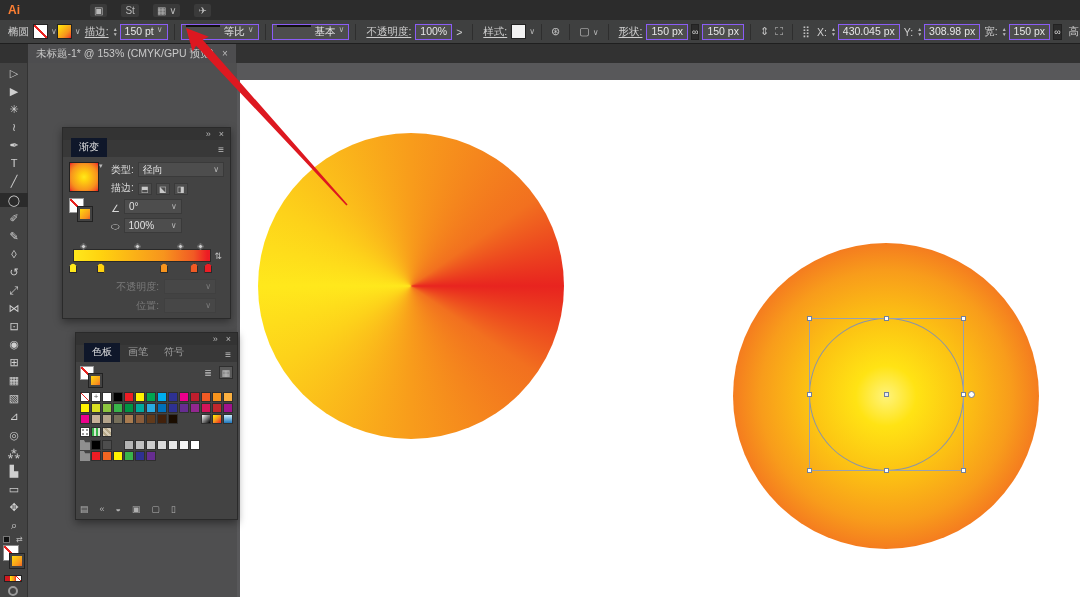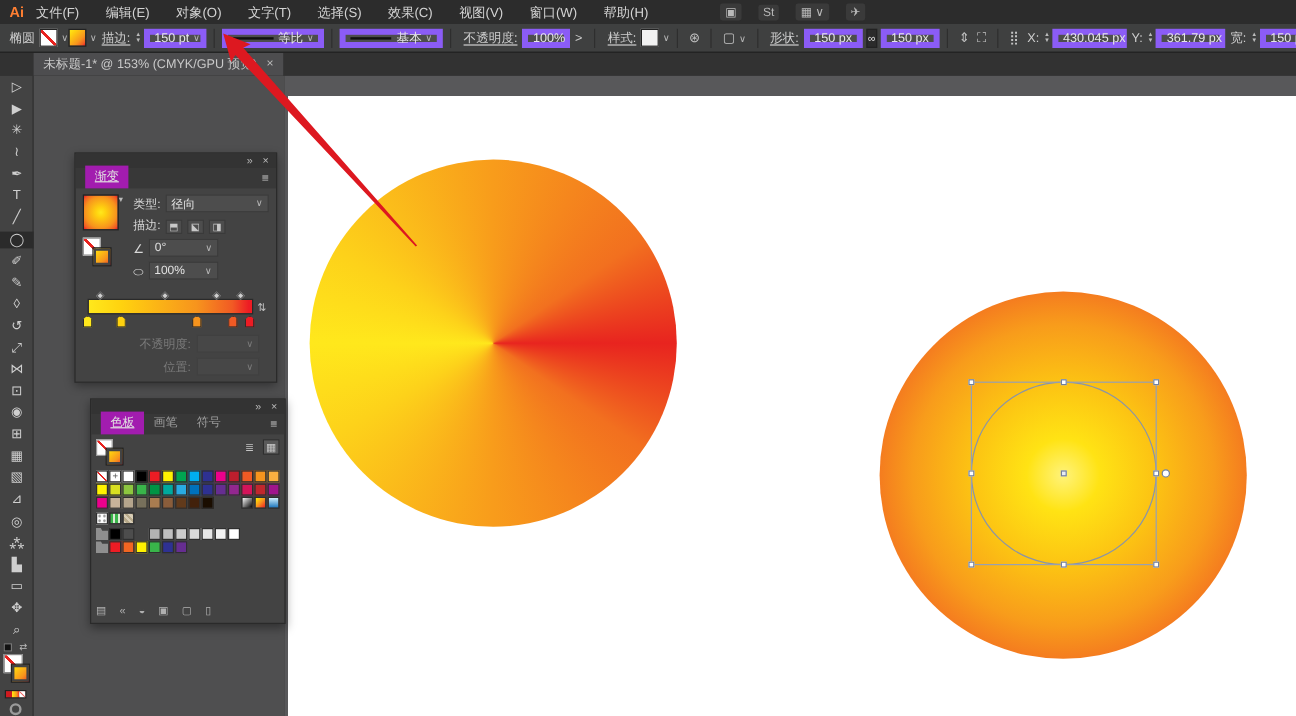--- a/index.html
+++ b/index.html
@@ -14,21 +14,21 @@
   #menu-items span { cursor:default; }
   #menu-right { display:flex; gap:14px; margin-left:60px; align-items:center; color:#b9b9b9; font-size:10px; }
   #menu-right .mi { background:#3a3a3a; padding:1px 4px; border-radius:2px; }
 
   
   #controlbar { position:absolute; left:0; top:20px; width:1080px; height:24px; background:#3f4040;
     border-bottom:1px solid #1f1f1f; display:flex; align-items:center; font-size:10.5px; z-index:20; }
   .cb-sep { width:1px; height:16px; background:#2e2e2e; margin:0 6px; flex:none; }
   .cb-label { color:#cfcfcf; text-decoration:underline; text-underline-offset:2px; margin:0 4px; white-space:nowrap; }
   .cb-plain { color:#cfcfcf; margin:0 4px; white-space:nowrap; }
-  .field { background:#4d4d4d; border:5px solid #8b5cf6; height:16px; display:flex; align-items:center;
+  .field { background:#4d4d4d; border:1px solid #8b5cf6; height:16px; display:flex; align-items:flex-start;
     padding:0 4px; color:#e6e6e6; white-space:nowrap; }
   .chev { color:#b5b5b5; font-size:8px; margin-left:3px; }
   .stepper { display:flex; flex-direction:column; justify-content:center; font-size:5px; line-height:5px;
     color:#bbb; margin-right:2px; }
   .swatch-box { width:15px; height:15px; border:1px solid #222; flex:none; }
   .none-fill { background:
     linear-gradient(to top right, rgba(0,0,0,0) 44%, #e8231f 44%, #e8231f 56%, rgba(0,0,0,0) 56%), #fff; }
   .pressed { background:#2b2b2b; border:1px solid #222; color:#ddd; height:16px; width:18px;
     display:flex; align-items:center; justify-content:center; font-size:9px; }
   .mini-line { width:34px; height:2px; background:#111; margin-right:4px; }
@@ -65,21 +65,21 @@
   #tb-mode { position:absolute; left:8px; top:51px; width:10px; height:10px; border-radius:50%;
     border:2px solid #9a9a9a; }
 
   
   .panel { position:absolute; background:#434343; border:1px solid #2a2a2a; box-shadow:0 3px 8px rgba(0,0,0,.4);
     z-index:12; font-size:10px; }
   .p-header { height:12px; background:#333; display:flex; justify-content:flex-end; align-items:center;
     gap:8px; padding:0 6px; color:#b5b5b5; font-size:9px; }
   .p-tabs { height:17px; background:#383838; display:flex; align-items:flex-end; padding-left:8px; }
   .p-tab { padding:2px 8px 3px; color:#9f9f9f; }
-  .p-tab.active { background:#a21caf; color:#e2e2e2;text-decoration:underline; }
+  .p-tab.active { background:#0f172a; color:#e2e2e2; }
   .p-menu { margin-left:auto; margin-right:6px; color:#c0c0c0; font-size:10px; padding-bottom:2px; }
   .drop { background:#4d4d4d; border:1px solid #3a3a3a; height:15px; display:flex; align-items:center;
     padding:0 4px; color:#e2e2e2; }
   .drop .chev { margin-left:auto; }
   .dim { color:#7b7b7b; }
   .drop.disabled { background:#474747; border-color:#404040; color:#7b7b7b; }
 
   
   #gradient-panel { left:62px; top:127px; width:169px; height:192px; }
   #gp-body { padding:5px 6px; position:relative; }
@@ -136,31 +136,20 @@
   #sel-rotate { position:absolute; left:968px; top:391px; width:7px; height:7px; border-radius:50%;
     background:#fff; border:1px solid #72809c; z-index:6; }
 
   #arrow-svg { position:absolute; left:0; top:0; z-index:40; pointer-events:none; }
 </style>
 </head>
 <body>
 
 <div id="menubar">
   <span id="ai-logo">Ai</span>
-  <div id="menu-items">
-      <span>文件(F)</span>
-      <span>编辑(E)</span>
-      <span>对象(O)</span>
-      <span>文字(T)</span>
-      <span>选择(S)</span>
-      <span>效果(C)</span>
-      <span>视图(V)</span>
-      <span>窗口(W)</span>
-      <span>帮助(H)</span>
-    </div>
   <div id="menu-right">
       <span class="mi">▣</span>
       <span class="mi">St</span>
       <span class="mi">▦ ∨</span>
       <span class="mi">✈</span>
     </div>
 </div>
 
 <div id="controlbar">
   <span class="cb-plain" style="margin-left:8px;">椭圆</span>
@@ -230,21 +219,21 @@
     </span>
   <span class="field" style="width:62px;">
       <span>430.045 px</span>
     </span>
   <span class="cb-plain">Y:</span>
   <span class="stepper">
       <span>▲</span>
       <span>▼</span>
     </span>
   <span class="field" style="width:58px;">
-      <span>361.79 px</span>
+      <span>308.98 px</span>
     </span>
   <span class="cb-plain">宽:</span>
   <span class="stepper">
       <span>▲</span>
       <span>▼</span>
     </span>
   <span class="field" style="width:46px;">
       <span>150 px</span>
     </span>
   <span class="pressed" style="margin:0 3px;">

